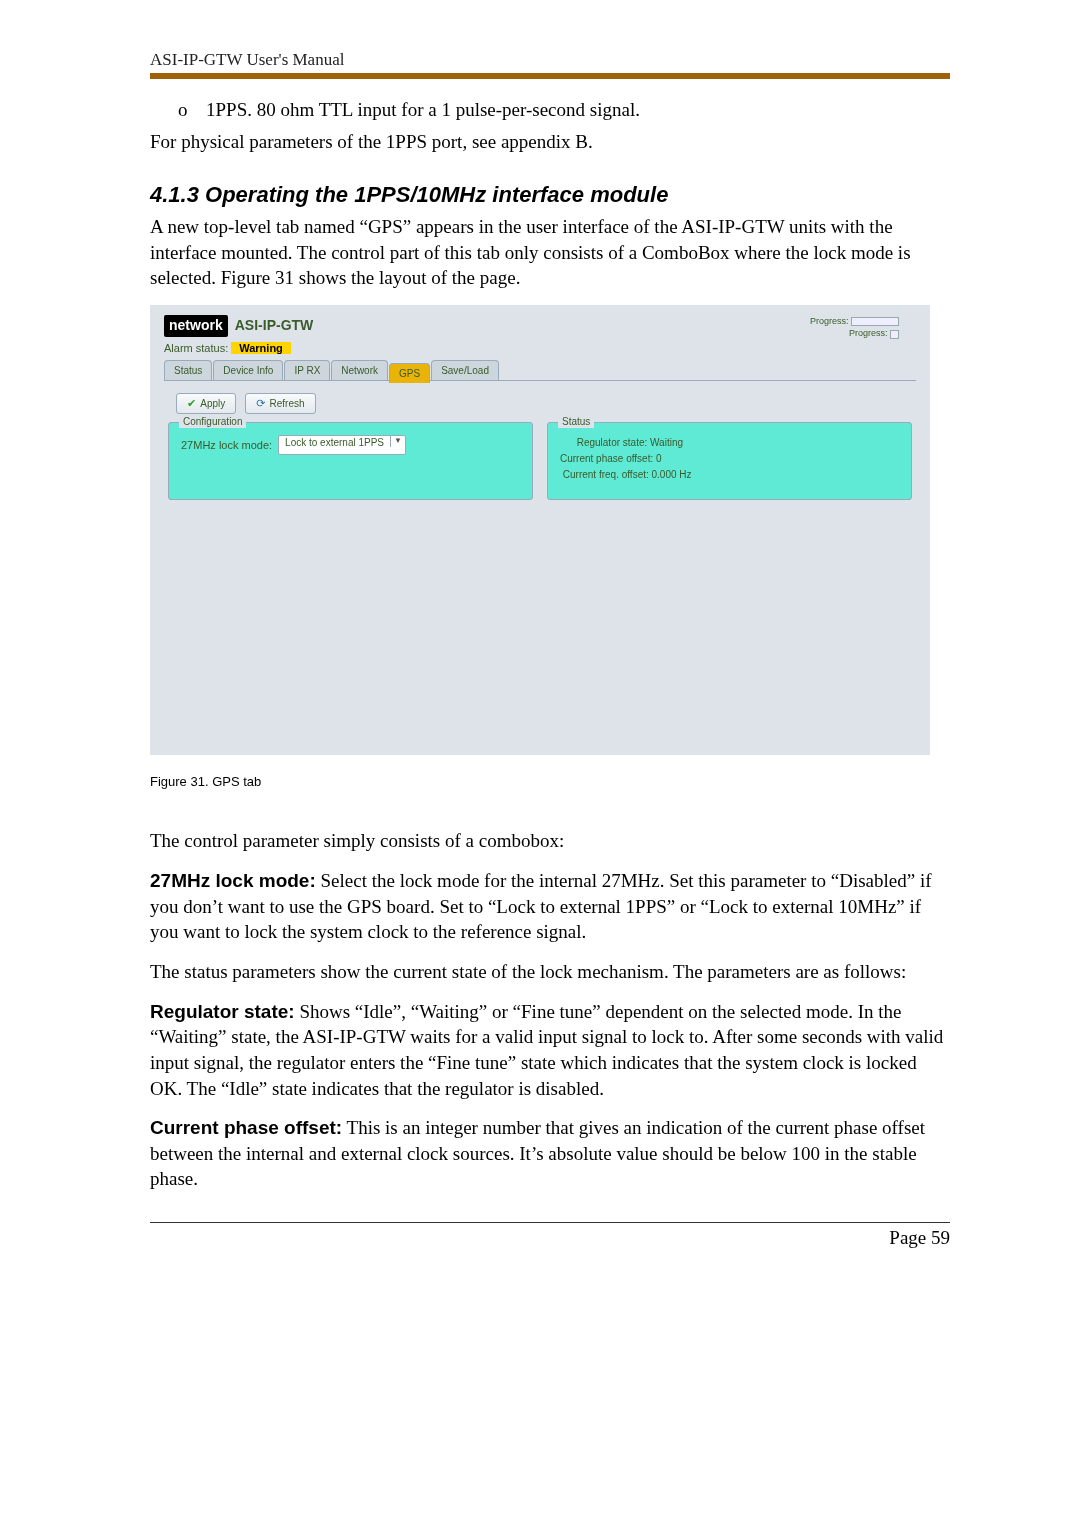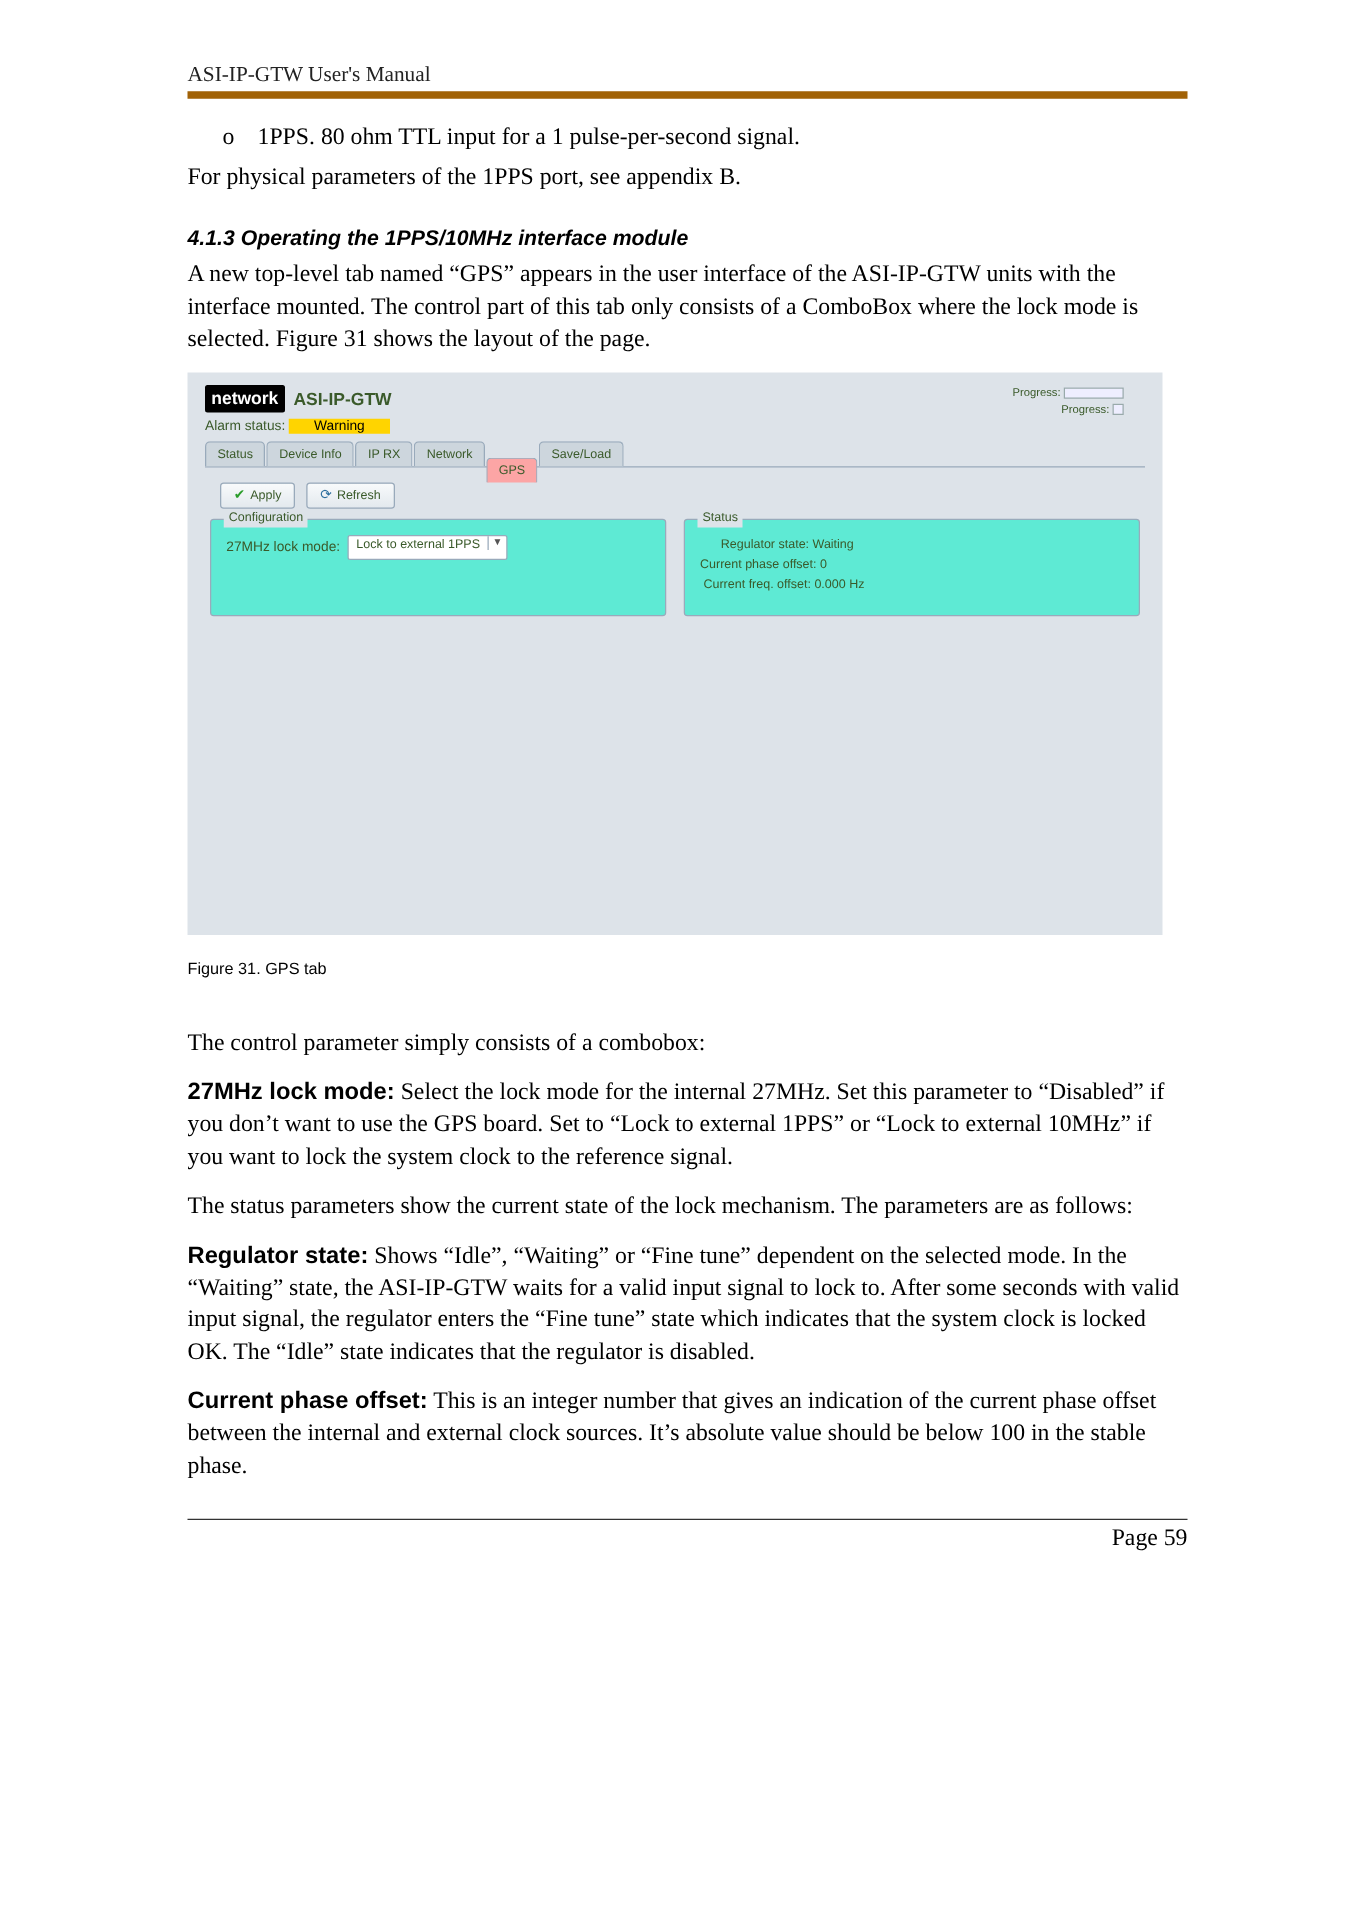--- a/index.html
+++ b/index.html
@@ -29,21 +29,21 @@
 .bullet-line {
   padding-left: 28px;
   margin-bottom: 6px;
 }
 .bullet-o {
   display: inline-block;
   width: 28px;
 }
 .h3 {
   font-family: Verdana, Arial, sans-serif;
-  font-size: 17px;
+  font-size: 22px;
   font-weight: bold;
   margin-top: 26px;
   margin-bottom: 4px;
   font-style: italic;
 }
 .figure-caption {
   font-family: Arial, sans-serif;
   font-size: 13px;
   text-align: left;
   margin: 18px 0 38px 0;
@@ -117,43 +117,43 @@
   vertical-align: middle;
   margin-left: 4px;
 }
 .ss-alarm {
   margin-top: 4px;
   font-size: 11px;
 }
 .ss-warning {
   background: #ffd400;
   color: #000;
-  font-weight: normal;
-  padding: 0 20px;
+  font-weight: bold;
+  padding: 0 8px;
 }
 .ss-tabs {
   margin-top: 4px;
   display: flex;
   align-items: flex-end;
   border-bottom: 1px solid #9ab;
 }
 .ss-tab {
   background: #cdd6dd;
   border: 1px solid #9ab;
   border-bottom: none;
   border-radius: 4px 4px 0 0;
   padding: 3px 9px;
   margin-right: 1px;
   font-size: 10px;
   cursor: pointer;
 }
 .ss-tab.active {
-  background: #fca5a5;
+  background: #eab308;
   position: relative;
-  top: 13px;
+  top: 3px;
 }
 .ss-toolbar {
   margin: 12px 0 8px 12px;
 }
 .ss-btn {
   display: inline-flex;
   align-items: center;
   background: linear-gradient(#f8fafb,#e3e9ee);
   border: 1px solid #9ab;
   border-radius: 3px;

